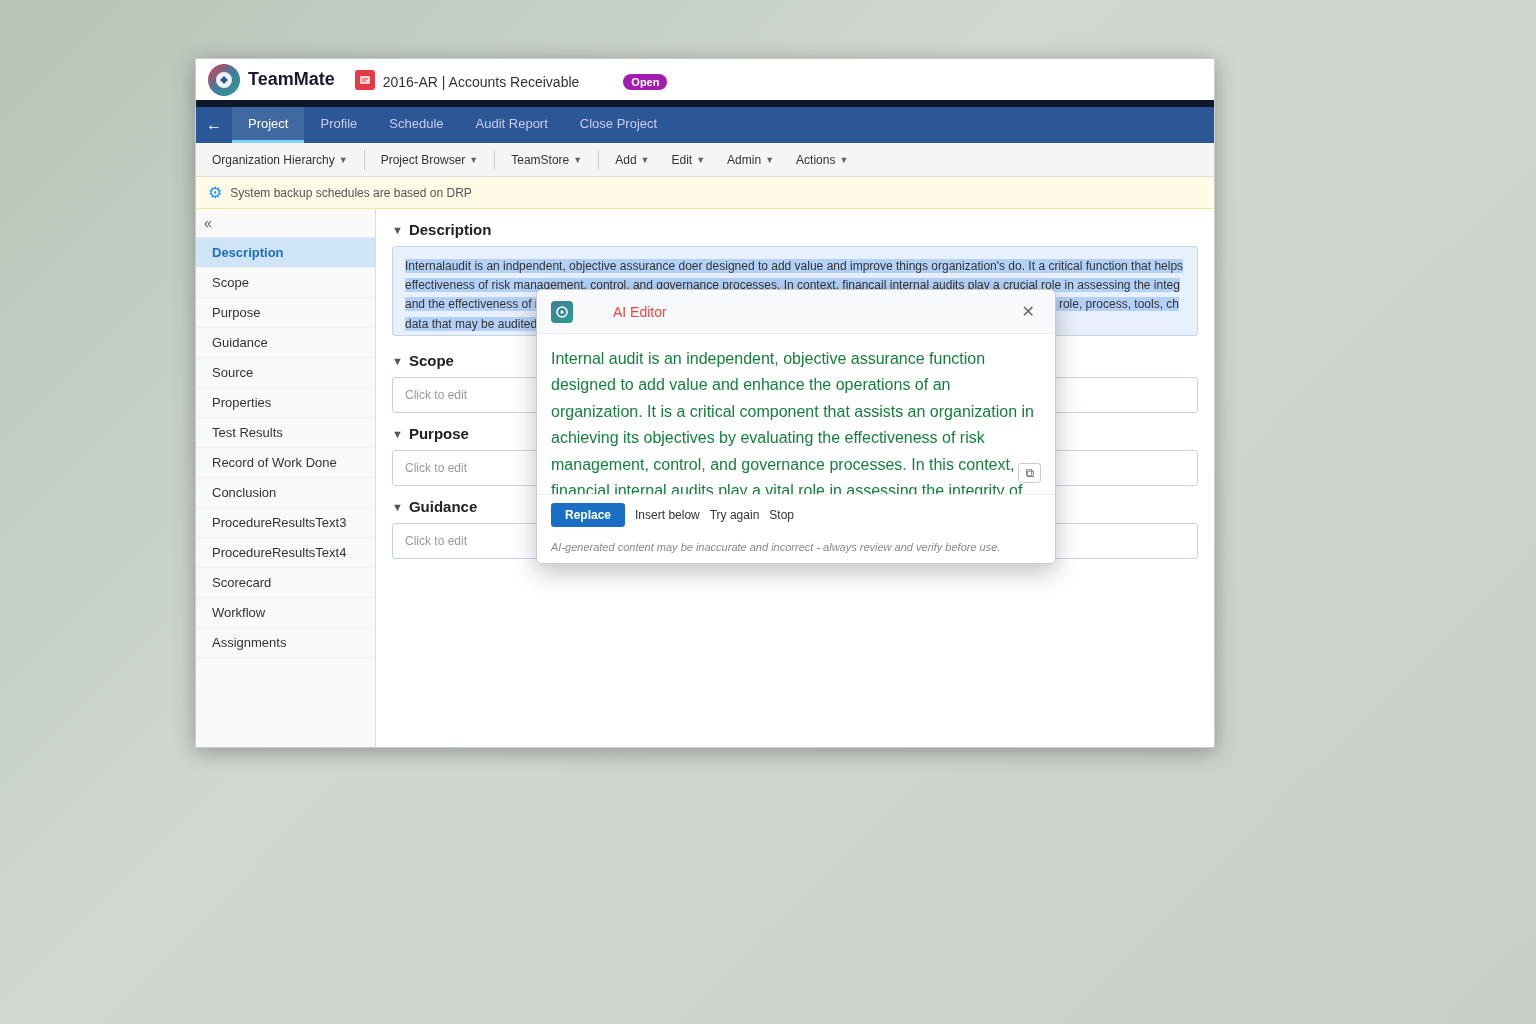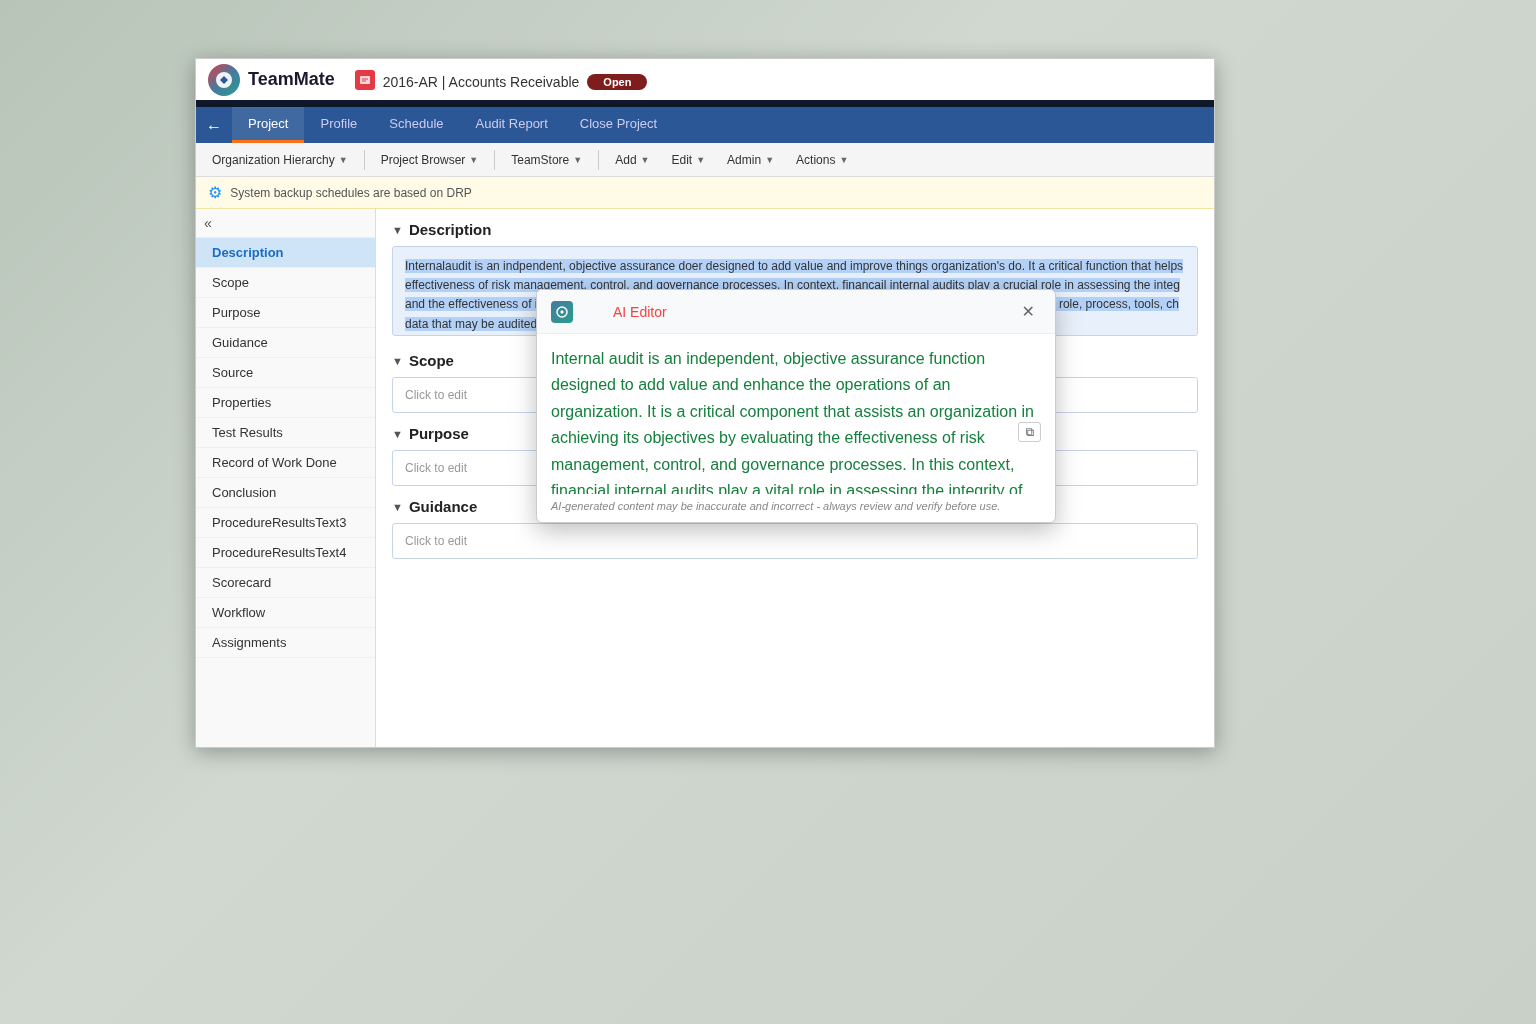--- a/index.html
+++ b/index.html
@@ -74,26 +74,27 @@
       background: #e63946;
       border-radius: 3px;
       display: flex; align-items: center; justify-content: center;
     }
     .project-name {
       font-size: 14px;
       color: #333;
       font-weight: 500;
     }
     .open-badge {
-      background: #7f1d1d;
+      background: #a21caf;
       color: #fff;
       font-size: 11px;
       font-weight: 600;
-      padding: 2px 16px;
+      padding: 2px 8px;
       border-radius: 10px;
+      margin-left: 36px;
     }
 
     
     .nav-bar {
       display: flex;
       align-items: center;
       background: #2b5797;
       height: 36px;
       flex-shrink: 0;
     }
@@ -108,21 +109,21 @@
       color: #cce;
       font-size: 13px;
       padding: 0 16px;
       height: 100%;
       display: flex; align-items: center;
       cursor: pointer;
       border-bottom: 3px solid transparent;
     }
     .nav-tab.active {
       color: #fff;
-      border-bottom: 3px solid #f97316;
+      border-bottom: 3px solid #7dd3fc;
       background: rgba(255,255,255,0.1);
     }
 
     
     .toolbar {
       display: flex;
       align-items: center;
       background: #f5f5f5;
       border-bottom: 1px solid #ddd;
       height: 34px;
@@ -551,20 +552,34 @@
                 </svg>
             </div>
             <span class="ai-editor-title">AI Editor</span>
           </div>
           <button class="ai-close-btn">✕</button>
         </div>
         <div class="ai-editor-body">
           <p class="ai-editor-text">Internal audit is an independent, objective assurance function designed to add value and enhance the operations of an organization. It is a critical component that assists an organization in achieving its objectives by evaluating the effectiveness of risk management, control, and governance processes. In this context, financial internal audits play a vital role in assessing the integrity of an organization's financial reporting, compliance with regulations, and the effectiveness of internal controls. This document outlines the key aspects of financial internal audits, including their role, processes, tools, challenges, and best practices, along with practical examples of financial data that may be subject to audit.</p>
         </div>
         <button class="ai-copy-btn">⧉</button>
+        <div class="ai-editor-actions">
+          <button class="ai-replace-btn">
+            <span>Replace</span>
+          </button>
+          <button class="ai-action-link">
+            <span>Insert below</span>
+          </button>
+          <button class="ai-action-link">
+            <span>Try again</span>
+          </button>
+          <button class="ai-action-link">
+            <span>Stop</span>
+          </button>
+        </div>
         <div class="ai-editor-footer">
           <span>AI-generated content may be inaccurate and incorrect - always review and verify before use.</span>
         </div>
       </div>
 
     </div>
   </div>
 </div>
 
 </body></html>

